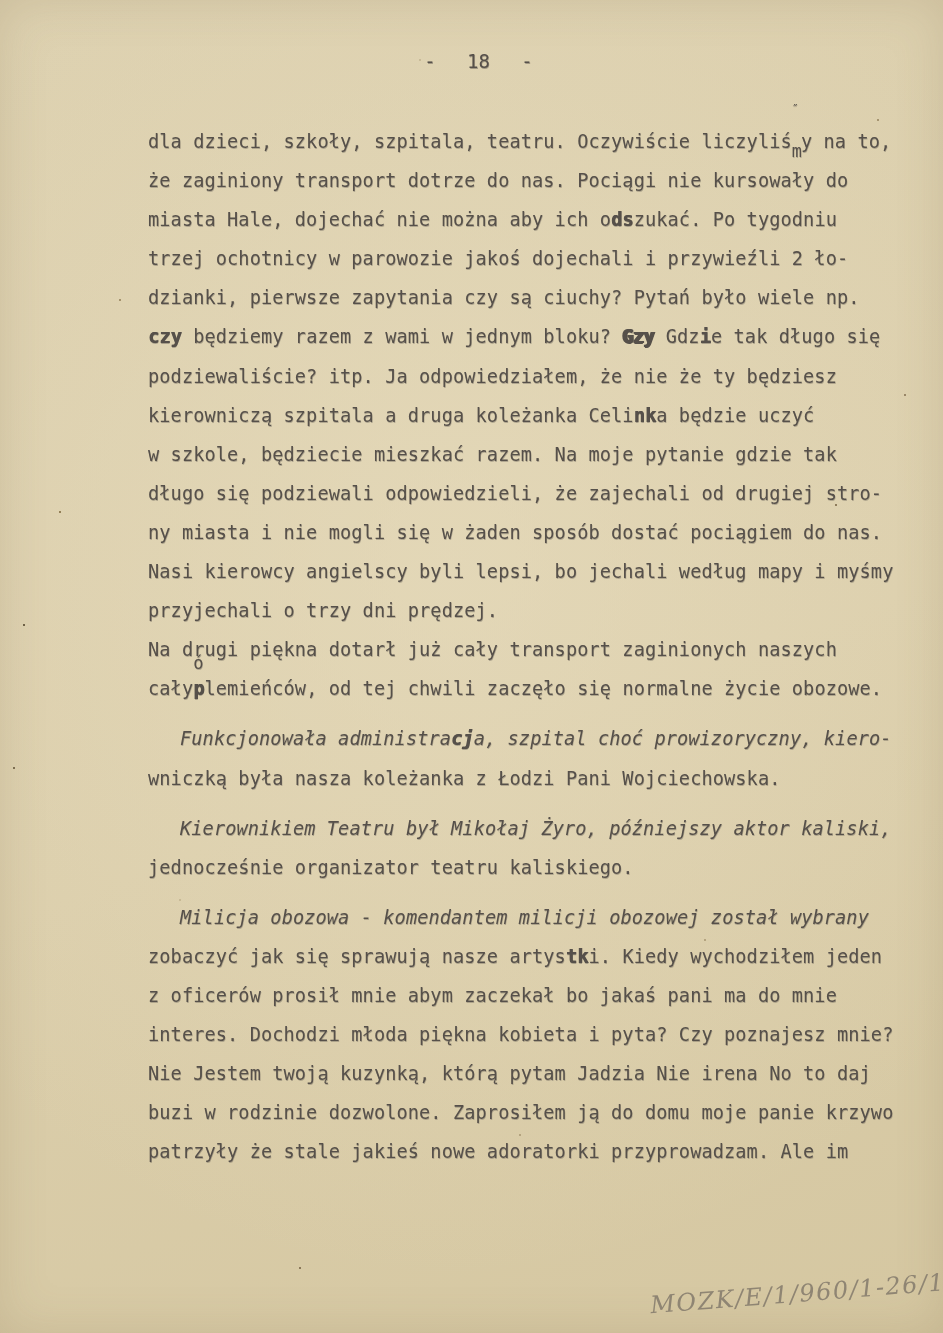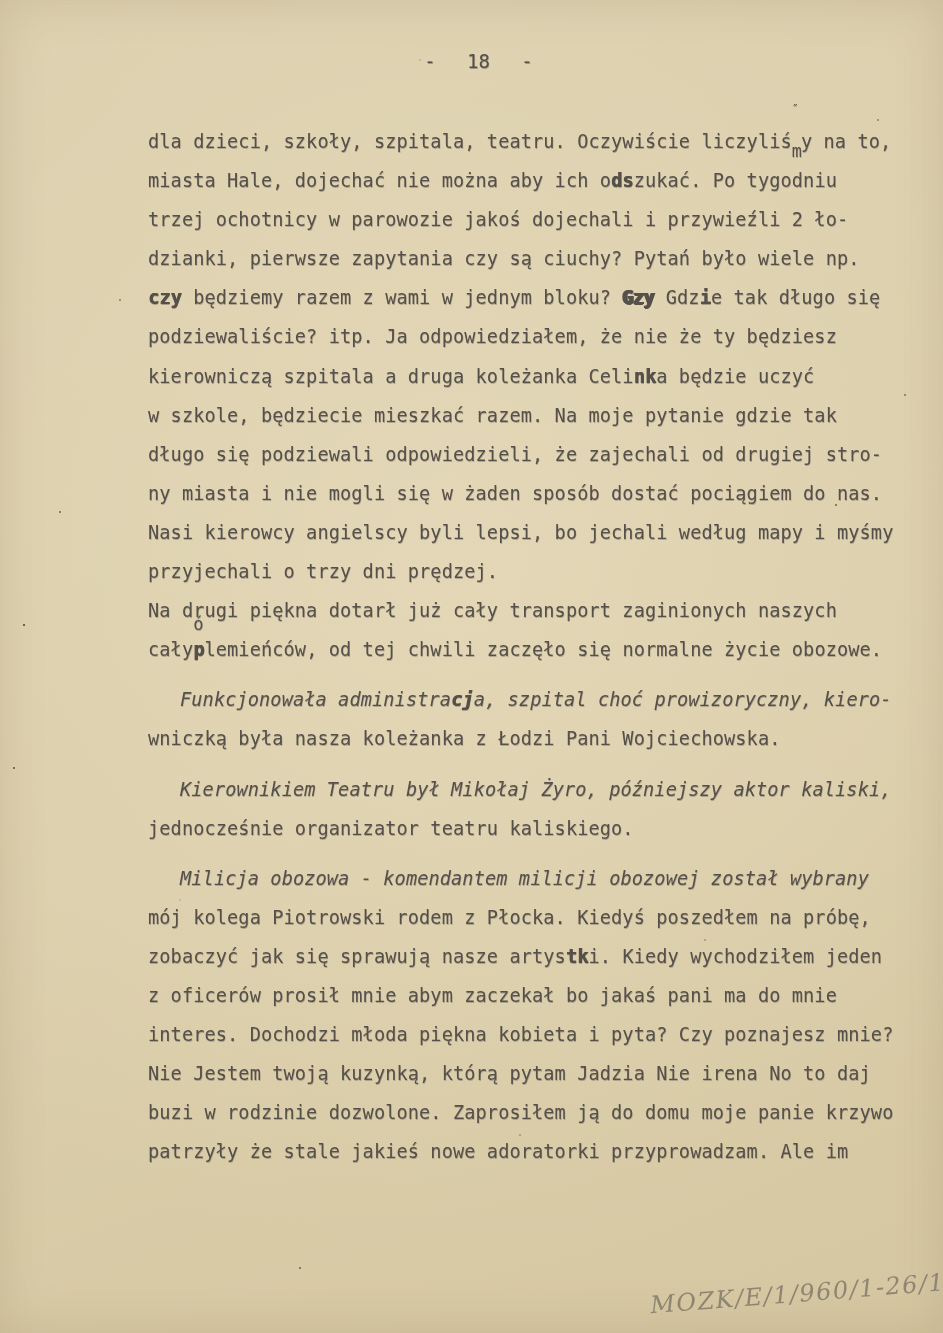--- a/index.html
+++ b/index.html
@@ -77,39 +77,39 @@
   }
 </style>
 </head>
 <body>
 
 <div class="page">
   <div class="page-number">- 18 -</div>
 
   <div class="text-block" id="text-block">
       <div class="line"><span>dla dzieci, szkoły, szpitala, teatru. Oczywiście liczyliś</span><span class="below-insert has-above">m<span class="above">″</span></span><span>y na to,</span></div>
+      <div class="line"><span>że zaginiony transport dotrze do nas. Pociągi nie kursowały do</span></div>
       <div class="line"><span>miasta Hale, dojechać nie można aby ich o</span><span class="overtype">ds</span><span>zukać. Po tygodniu</span></div>
       <div class="line"><span>trzej ochotnicy w parowozie jakoś dojechali i przywieźli 2 ło-</span></div>
       <div class="line"><span>dzianki, pierwsze zapytania czy są ciuchy? Pytań było wiele np.</span></div>
       <div class="line"><span class="overtype">czy</span><span> będziemy razem z wami w jednym bloku? </span><span class="struck">Gzy</span><span> Gdz</span><span class="overtype">i</span><span>e tak długo się</span></div>
       <div class="line"><span>podziewaliście? itp. Ja odpowiedziałem, że nie że ty będziesz</span></div>
       <div class="line"><span>kierowniczą szpitala a druga koleżanka Celi</span><span class="overtype">nk</span><span>a będzie uczyć</span></div>
       <div class="line"><span>w szkole, będziecie mieszkać razem. Na moje pytanie gdzie tak</span></div>
       <div class="line"><span>długo się podziewali odpowiedzieli, że zajechali od drugiej stro-</span></div>
       <div class="line"><span>ny miasta i nie mogli się w żaden sposób dostać pociągiem do nas.</span></div>
       <div class="line"><span>Nasi kierowcy angielscy byli lepsi, bo jechali według mapy i myśmy</span></div>
       <div class="line"><span>przyjechali o trzy dni prędzej.</span></div>
       <div class="line"><span>Na drugi piękna dotarł już cały transport zaginionych naszych</span></div>
       <div class="line"><span>cały</span><span class="overtype has-above">p<span class="above">ó</span></span><span>lemieńców, od tej chwili zaczęło się normalne życie obozowe.</span></div>
       <div class="line indent1 para"><span>Funkcjonowała administra</span><span class="overtype">cj</span><span>a, szpital choć prowizoryczny, kiero-</span></div>
       <div class="line"><span>wniczką była nasza koleżanka z Łodzi Pani Wojciechowska.</span></div>
       <div class="line indent1 para"><span>Kierownikiem Teatru był Mikołaj Żyro, późniejszy aktor kaliski,</span></div>
       <div class="line"><span>jednocześnie organizator teatru kaliskiego.</span></div>
       <div class="line indent1 para"><span>Milicja obozowa - komendantem milicji obozowej został wybrany</span></div>
-      <div class="line"><span>mój kolega Piotrowski rodem z Płocka. Kiedyś poszedłem na próbę,</span></div>
       <div class="line"><span>zobaczyć jak się sprawują nasze artys</span><span class="overtype">tk</span><span>i. Kiedy wychodziłem jeden</span></div>
       <div class="line"><span>z oficerów prosił mnie abym zaczekał bo jakaś pani ma do mnie</span></div>
       <div class="line"><span>interes. Dochodzi młoda piękna kobieta i pyta? Czy poznajesz mnie?</span></div>
       <div class="line"><span>Nie Jestem twoją kuzynką, którą pytam Jadzia Nie irena No to daj</span></div>
       <div class="line"><span>buzi w rodzinie dozwolone. Zaprosiłem ją do domu moje panie krzywo</span></div>
       <div class="line"><span>patrzyły że stale jakieś nowe adoratorki przyprowadzam. Ale im</span></div>
     </div>
 
   <div class="archive-note">MOZK/E/1/960/1-26/18</div>
 </div>

